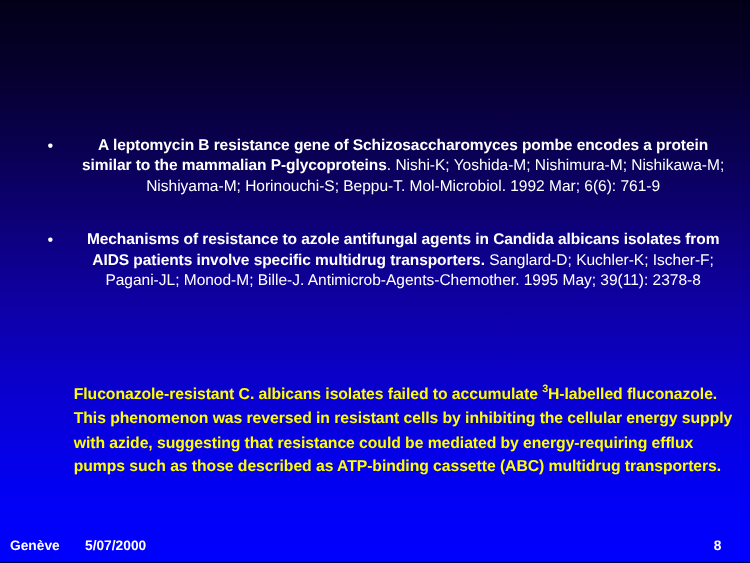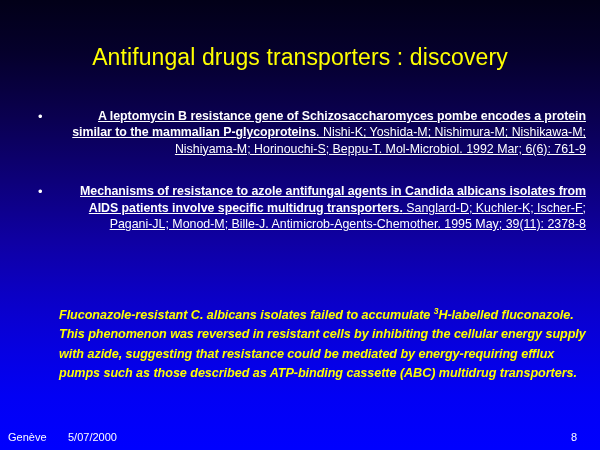--- a/index.html
+++ b/index.html
@@ -62,65 +62,62 @@
     color: #ffffff;
     font-size: 13px;
     line-height: 17px;
   }
 
   .para {
     color: #ffffff;
     font-size: 12.4px;
     line-height: 16.4px;
     font-weight: 400;
-    text-align: right;
-    text-decoration: underline;
+    text-align: center;
   }
   .para b {
     font-weight: 700;
     letter-spacing: -0.05px;
   }
 
   
   #highlight {
     position: absolute;
     left: 59px;
     top: 306px;
     width: 530px;
     color: #ffff00;
     font-size: 12.6px;
     line-height: 19.3px;
     font-weight: 700;
     letter-spacing: -0.05px;
-    font-style: italic;
   }
   #highlight sup {
     font-size: 8.5px;
     vertical-align: super;
     line-height: 0;
   }
 
   
   .footer-text {
     position: absolute;
     color: #ffffff;
     font-size: 11px;
     line-height: 13px;
-    font-weight: 400;
+    font-weight: 700;
   }
   #footer-place { left: 8px;  top: 431px; }
   #footer-date  { left: 68px; top: 431px; }
   #footer-page  { left: 571px; top: 431px; }
 </style>
 </head>
 <body>
 
 <div id="slide">
 
-  <div id="title">Antifungal drugs transporters : discovery</div>
 
   <div id="body">
 
     <div class="bullet-row">
       <span class="bullet-mark">•</span>
       <div class="para"><b>A leptomycin B resistance gene of Schizosaccharomyces pombe encodes a protein similar to the mammalian P-glycoproteins</b><span>. Nishi-K; Yoshida-M; Nishimura-M; Nishikawa-M; Nishiyama-M; Horinouchi-S; Beppu-T. Mol-Microbiol. 1992 Mar; 6(6): 761-9</span></div>
     </div>
 
     <div class="bullet-row">
       <span class="bullet-mark">•</span>

